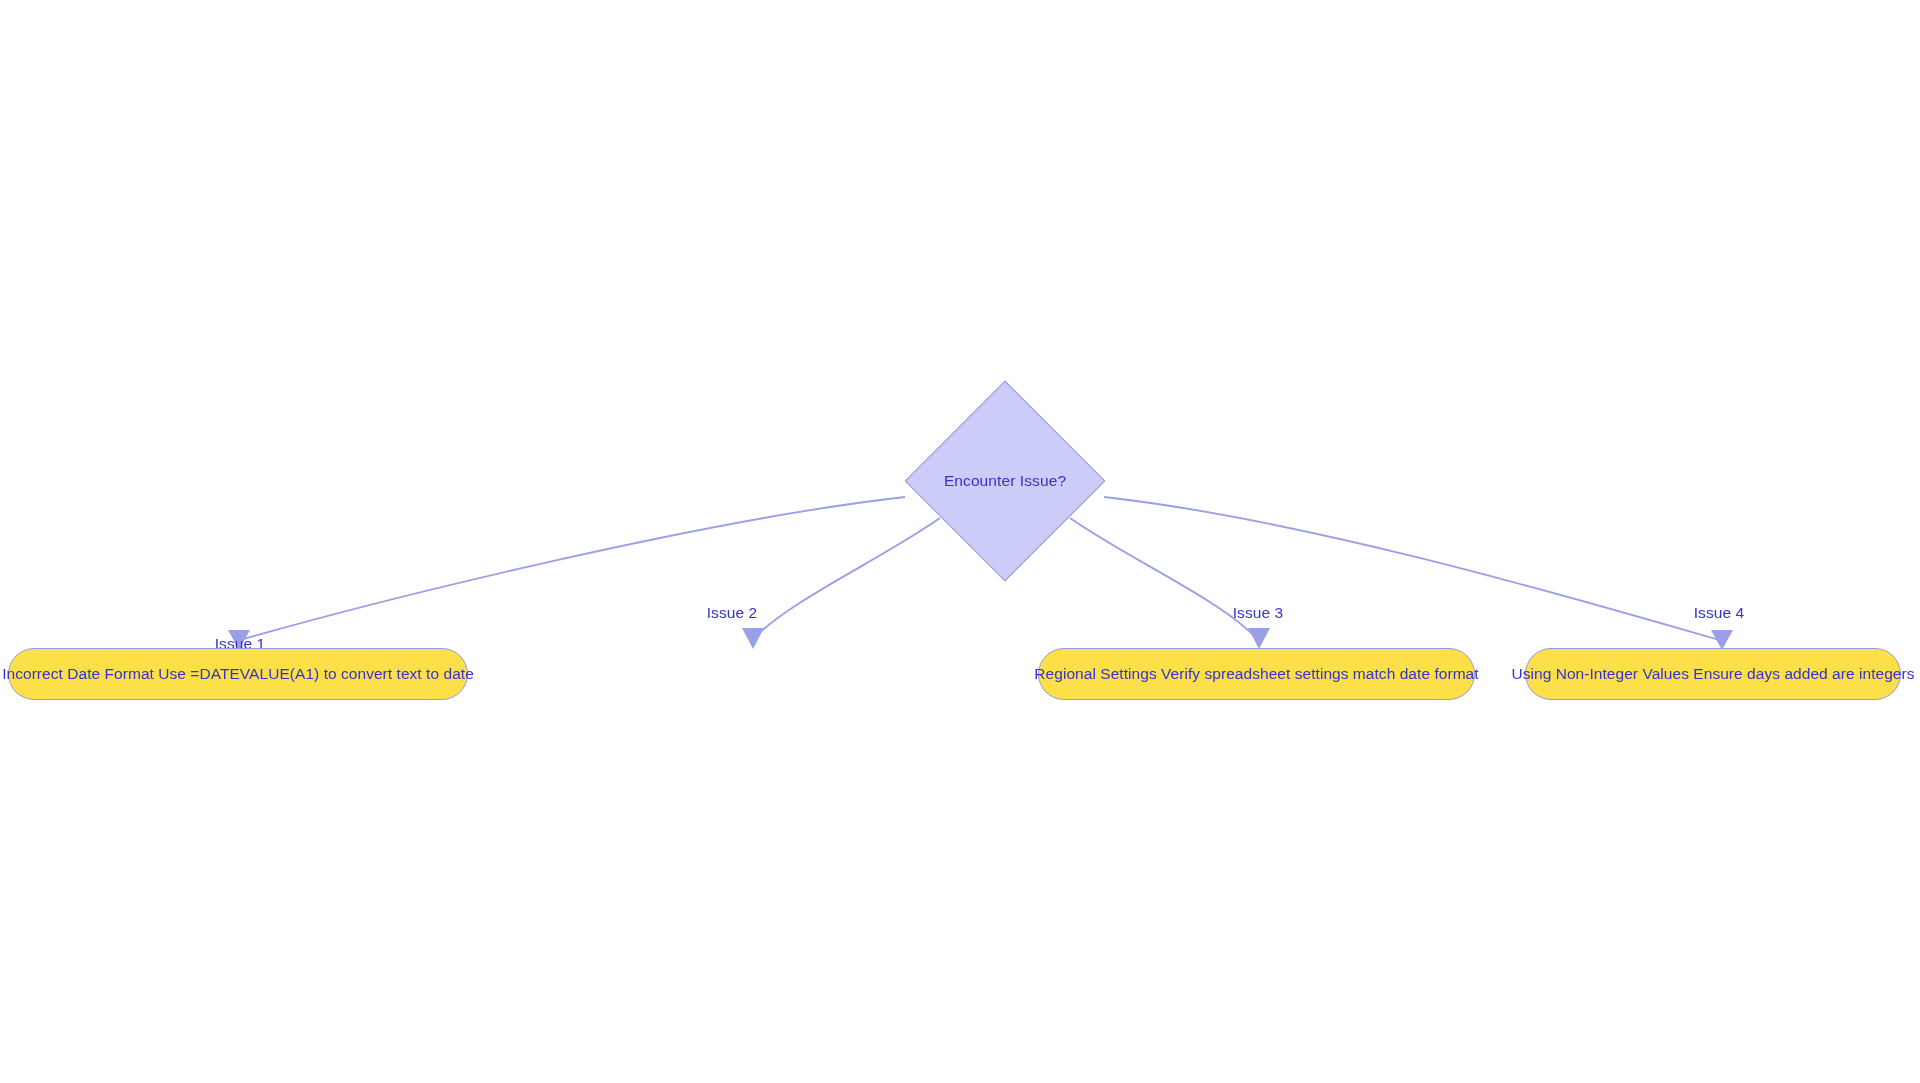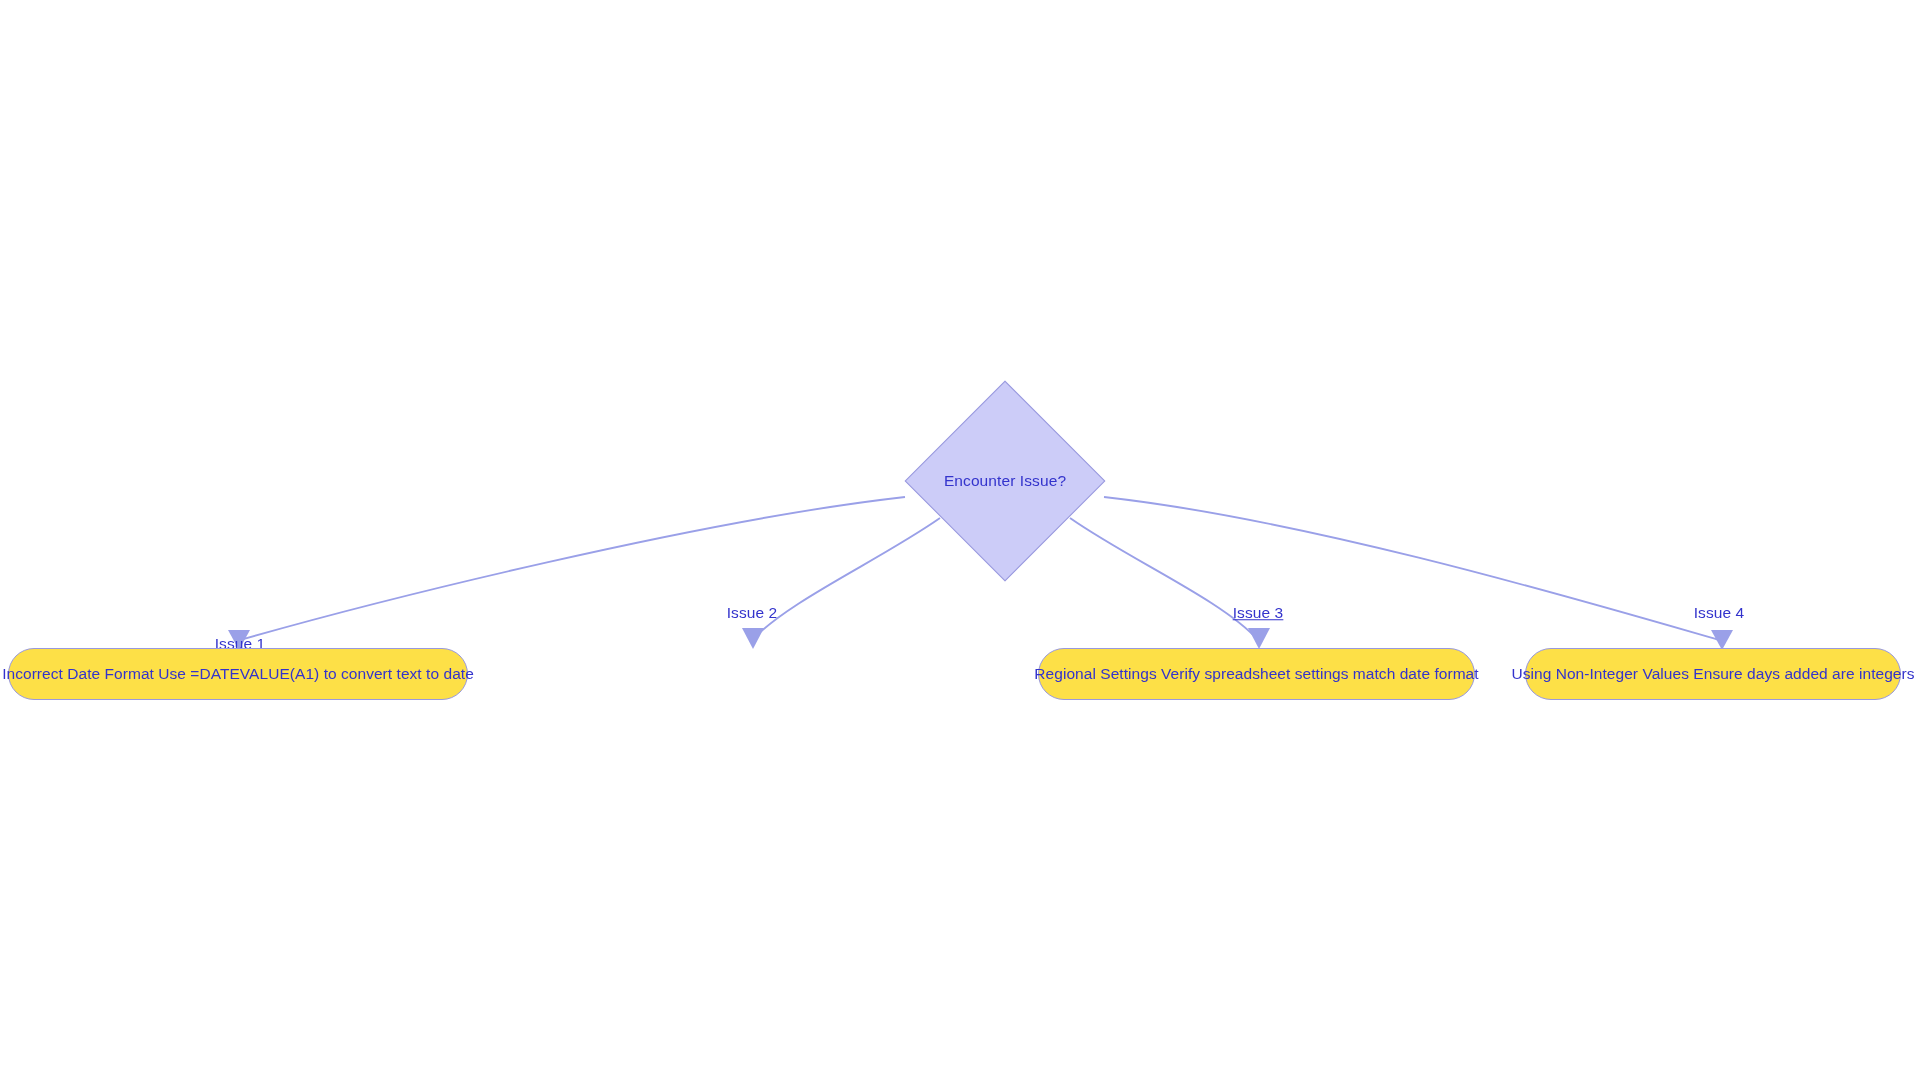--- a/index.html
+++ b/index.html
@@ -107,22 +107,22 @@
     <g>
       <path class="edge-path" d="M 1104,497 C 1310,520 1580,600 1719,640"></path>
       <polygon class="arrow-head" points="1711,630 1733,630 1722,650"></polygon>
     </g>
   </svg>
 
   <div class="decision-node" style="left:1005px; top:481px;"></div>
   <div class="decision-label" style="left:1005px; top:481px;">Encounter Issue?</div>
 
   <div class="edge-label" style="left:240px; top:613px;margin-top:31px;">Issue 1</div>
-  <div class="edge-label" style="left:752px; top:613px;">Issue 2</div>
-  <div class="edge-label" style="left:1258px; top:613px;text-decoration:underline;">Issue 3</div>
+  <div class="edge-label" style="left:732px; top:613px;">Issue 2</div>
+  <div class="edge-label" style="left:1258px; top:613px;">Issue 3</div>
   <div class="edge-label" style="left:1719px; top:613px;">Issue 4</div>
 
   <div class="process-node" style="left:8px; top:648px; width:460px;">
     <span class="process-label">Incorrect Date Format Use =DATEVALUE(A1) to convert text to date</span>
   </div>
 
 
   <div class="process-node" style="left:1525px; top:648px; width:376px;">
     <span class="process-label">Using Non-Integer Values Ensure days added are integers</span>
   </div>

